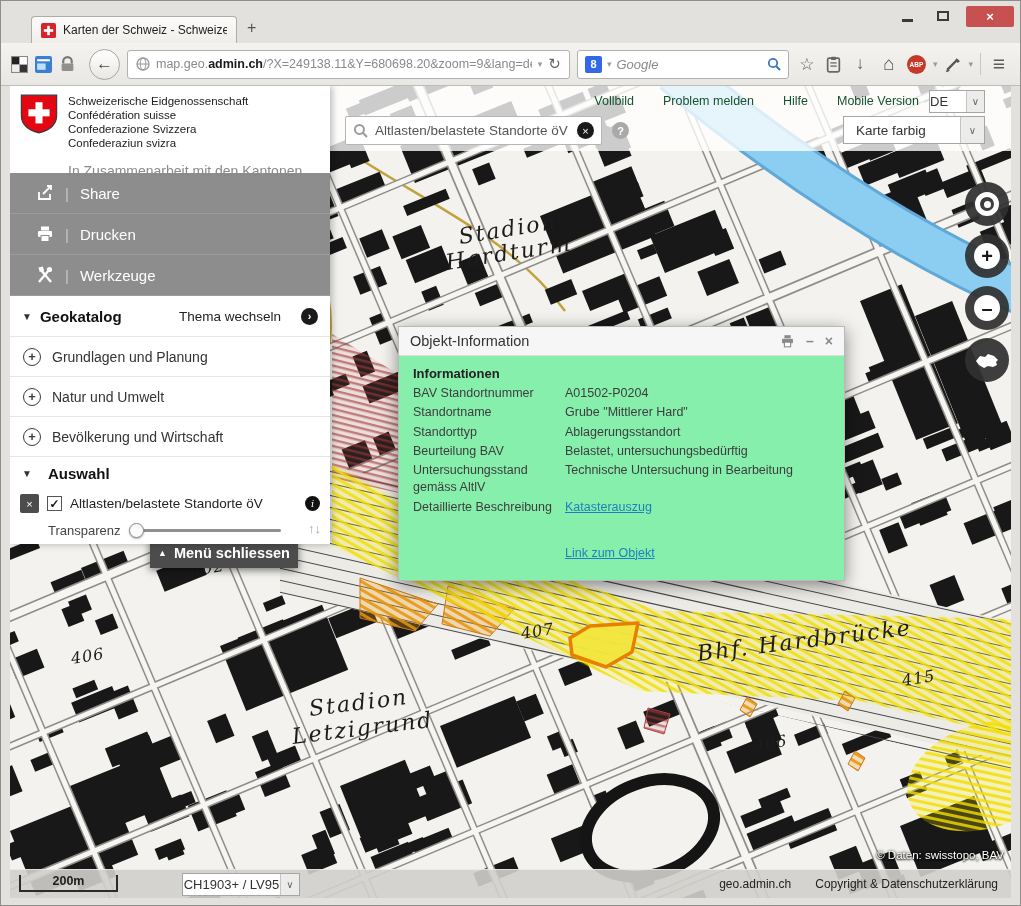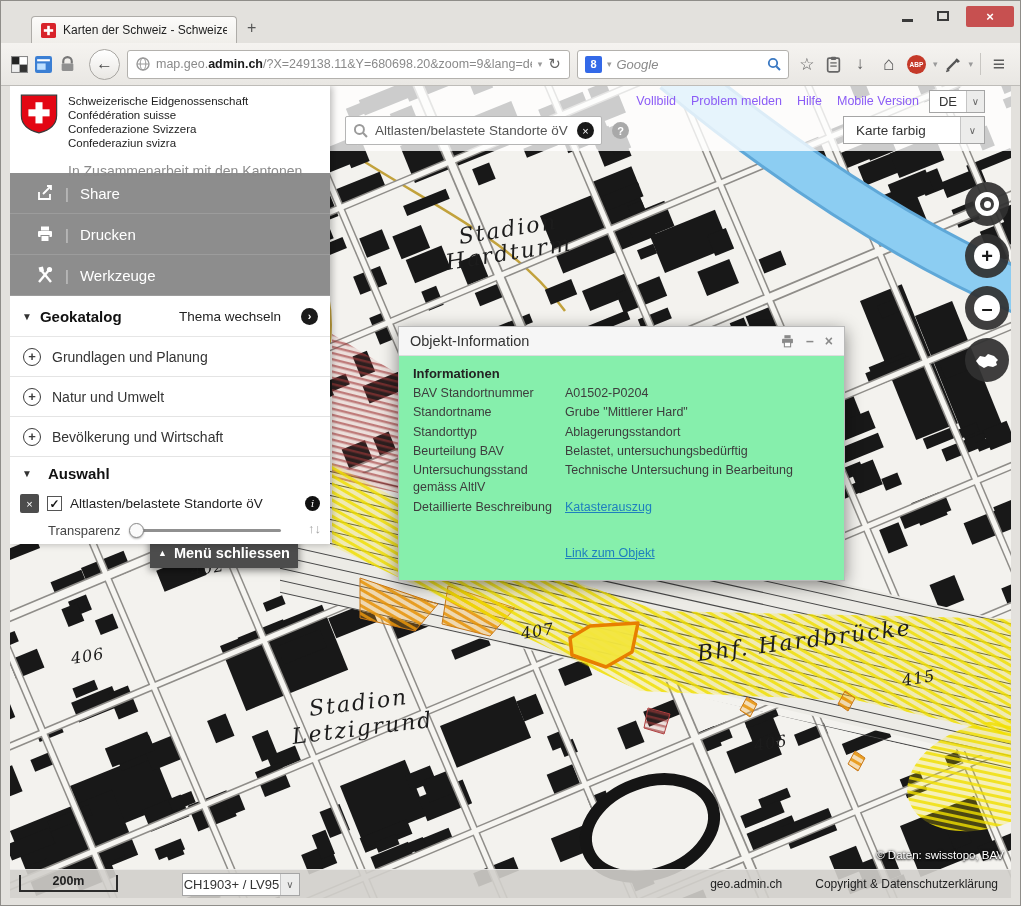--- a/index.html
+++ b/index.html
@@ -31,26 +31,26 @@
   .abp{width:19px;height:19px;border-radius:50%;background:#c53929;color:#fff;font-size:6.5px;font-weight:bold;display:flex;align-items:center;justify-content:center;flex:none;cursor:pointer}
   .tb-divider{width:1px;height:22px;background:#c8c6c2;flex:none}
   
   .content{position:absolute;left:9px;top:85px;width:1001px;height:812px;background:#f3f2ee;overflow:hidden}
   #mapsvg{position:absolute;left:0;top:0}
   .mlbl{font-family:"DejaVu Serif",serif;font-style:italic;fill:#1c1c1c}
   .mlbl-big{font-size:22px;letter-spacing:2px}
   .mlbl-num{font-size:16px;letter-spacing:1px}
   .attribution{position:absolute;right:7px;top:763px;font-size:11.5px;color:#fff;text-shadow:0 0 3px #000,0 1px 2px #000;z-index:1}
   .topband{position:absolute;left:320px;top:0;width:681px;height:65px;background:rgba(255,255,255,0.78);z-index:1}
-  .toplinks{position:absolute;top:8px;right:92px;display:flex;gap:15px;font-size:12.5px;color:#8b5cf6;z-index:2}
+  .toplinks{position:absolute;top:8px;right:92px;display:flex;gap:29px;font-size:12.5px;color:#14532d;z-index:2}
   .toplinks span{cursor:pointer}
   .select-box{background:#fff;border:1px solid #a5a5a5;display:flex;align-items:center;z-index:2;color:#333;cursor:pointer}
   .select-chev{height:100%;background:#ececeb;border-left:1px solid #c5c5c5;display:flex;align-items:center;justify-content:center;color:#666;font-size:10px}
   .lang-select{position:absolute;top:4px;right:26px;width:56px;height:23px;font-size:13px}
-  .lang-select .lbl{flex:1;text-align:center}
+  .lang-select .lbl{flex:1;text-align:left}
   .lang-select .select-chev{width:18px}
   .style-select{position:absolute;left:833px;top:30px;width:142px;height:28px;font-size:13.5px}
   .style-select .lbl{flex:1;padding-left:12px}
   .style-select .select-chev{width:24px}
   .searchwrap{position:absolute;left:335px;top:30px;width:257px;height:29px;background:#fff;border:1px solid #b5b5b5;border-radius:2px;display:flex;align-items:center;padding:0 7px;gap:7px;z-index:2}
   .searchwrap input{flex:1;border:none;outline:none;background:transparent;font-size:13.5px;color:#555;min-width:0;font-family:inherit}
   .search-clear{width:17px;height:17px;border-radius:50%;background:#1a1a1a;color:#fff;font-size:11px;display:flex;align-items:center;justify-content:center;flex:none;cursor:pointer}
   .help-badge{position:absolute;left:602px;top:36px;width:17px;height:17px;border-radius:50%;background:#a9a9a9;color:#fff;font-size:11px;font-weight:bold;display:flex;align-items:center;justify-content:center;z-index:2;cursor:pointer}
   
   .sidebar{position:absolute;left:0;top:0;width:320px;z-index:3;box-shadow:2px 0 7px rgba(0,0,0,0.28)}
@@ -99,21 +99,21 @@
   .mc{width:44px;height:44px;border-radius:50%;background:rgba(48,48,48,0.93);display:flex;align-items:center;justify-content:center;cursor:pointer}
   .mc-white{width:26px;height:26px;border-radius:50%;background:#fff;display:flex;align-items:center;justify-content:center;color:#1a1a1a;font-size:20px;font-weight:bold;line-height:1}
   .mc-ring{width:24px;height:24px;border:5px solid #fff;border-radius:50%;display:flex;align-items:center;justify-content:center}
   .mc-dot{width:7px;height:7px;border-radius:50%;background:#fff}
   
   .footerbar{position:absolute;left:0;right:0;top:783px;height:29px;background:rgba(209,207,203,0.9);border-top:1px solid rgba(255,255,255,0.5);z-index:2}
   .scalebar{position:absolute;left:9px;top:5px;width:99px;height:17px;border-left:2px solid #2b2b2b;border-right:2px solid #2b2b2b;border-bottom:2px solid #2b2b2b;text-align:center;font-size:12.5px;font-weight:bold;color:#1e1e1e;line-height:13px}
   .proj-select{position:absolute;left:172px;top:3px;width:118px;height:23px;font-size:13px}
   .proj-select .lbl{flex:1;text-align:center}
   .proj-select .select-chev{width:19px}
-  .footer-links{position:absolute;right:13px;top:7px;font-size:12px;color:#222;display:flex;gap:33px}
+  .footer-links{position:absolute;right:13px;top:7px;font-size:12px;color:#222;display:flex;gap:24px}
   .footer-links span{cursor:pointer}
 </style>
 </head>
 <body>
 
 <div class="window">
 
   <div class="titlebar">
     <div class="tab">
       <svg class="favicon" viewBox="0 0 16 16">

